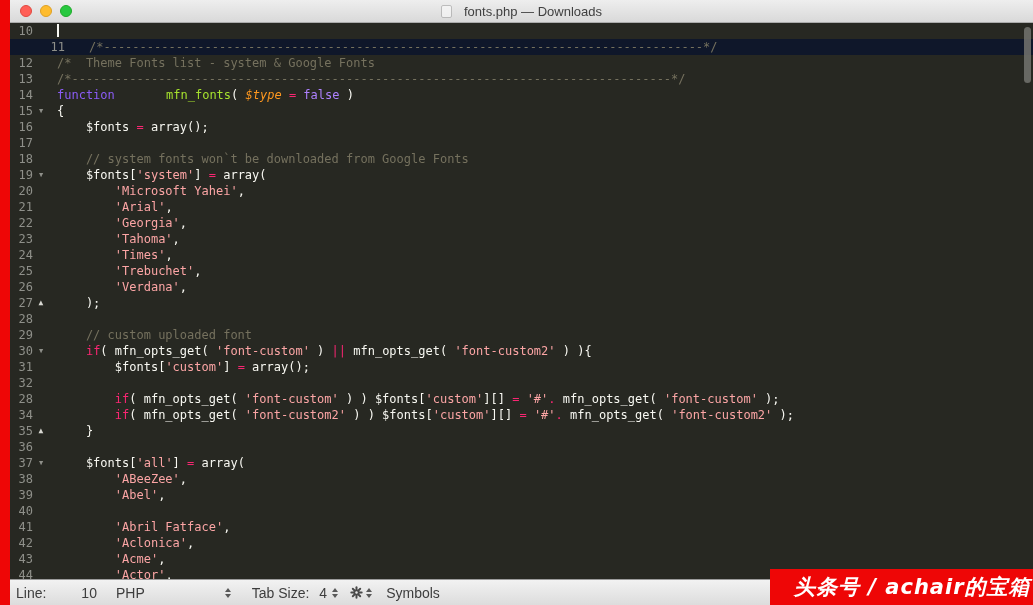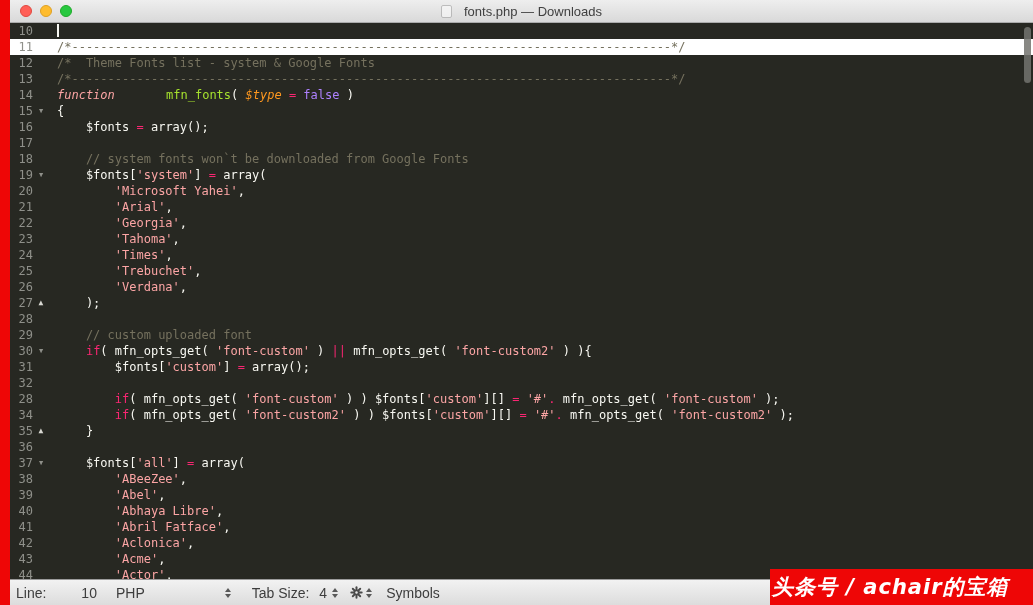--- a/index.html
+++ b/index.html
@@ -5,21 +5,21 @@
   * { margin:0; padding:0; box-sizing:border-box; }
   body { margin:0; background:#000; }
   .screen {
     position:relative; width:1033px; height:605px; overflow:hidden;
     background:#272822; font-family:"Liberation Sans", sans-serif;
   }
   
   .red-strip { position:absolute; left:0; top:0; width:10px; height:605px; background:#ee0606; z-index:6; }
   .watermark {
     position:absolute; right:0; bottom:0; width:263px; height:36px; background:#ee0606; z-index:7;
-    display:flex; align-items:center; padding-left:2px;
+    display:flex; align-items:center; padding-left:24px;
     color:#fff; font-weight:bold; font-style:italic; font-size:21px; letter-spacing:1px;
     font-family:"DejaVu Sans", "Liberation Sans", sans-serif;
   }
   
   .window { position:absolute; left:10px; top:0; width:1023px; height:605px; display:flex; flex-direction:column; }
   .titlebar {
     position:relative; height:23px; flex:0 0 23px;
     background:linear-gradient(#eeeeee,#d9d9d9); border-bottom:1px solid #ababab;
     display:flex; align-items:center; justify-content:center;
   }
@@ -27,30 +27,30 @@
   .tl { width:12px; height:12px; border-radius:50%; margin-right:8px; }
   .tl-red { background:#ff5f57; border:1px solid #e1483f; }
   .tl-yellow { background:#febc2e; border:1px solid #dfa023; }
   .tl-green { background:#28c840; border:1px solid #1eab29; }
   .title-wrap { display:flex; align-items:center; gap:12px; }
   .doc-icon { width:11px; height:13px; background:#fdfdfd; border:1px solid #9a9a9a; border-radius:2px; opacity:.55; }
   .title-text { font-size:13px; color:#404040; }
   
   .editor { position:relative; flex:1 1 auto; overflow:hidden; background:#272822; }
   .row { display:flex; height:16px; line-height:16px; font-family:"DejaVu Sans Mono", monospace; font-size:12px; }
-  .row.hl { background:#ffffff; }
+  .row.hl { background:#0f172a;padding-left:32px; }
   .num { flex:0 0 23px; width:23px; text-align:right; color:#8f908a; user-select:none; }
   .fold { flex:0 0 16px; width:16px; text-align:center; font-size:7px; line-height:16px; color:#8f908a; user-select:none; }
   .fold-up { color:#d8d8d2; font-size:8px; }
   .code { white-space:pre; color:#f8f8f2; padding-left:8px; }
   .tok-p  { color:#f8f8f2; }
   .tok-c  { color:#75715e; }
   .tok-k  { color:#f92672; }
   .tok-s  { color:#fca5a5; }
-  .tok-t  { color:#fca5a5; font-style:italic; }
+  .tok-t  { color:#8b5cf6; }
   .tok-f  { color:#a6e22e;padding-left:44px; }
   .tok-pa { color:#fd971f; font-style:italic; }
   .tok-n  { color:#ae81ff; }
   .caret { display:inline-block; width:2px; height:13px; background:#f8f8f2; vertical-align:middle; margin-top:-2px; }
   .scroll-thumb { position:absolute; right:2px; top:4px; width:7px; height:56px; border-radius:4px; background:#73736e; opacity:.85; }
   
   .statusbar {
     flex:0 0 26px; height:26px; background:linear-gradient(#f2f2f2,#dcdcdc);
     border-top:1px solid #9b9b9b; display:flex; align-items:center;
     font-size:14px; color:#3d3d3d;
@@ -238,21 +238,20 @@
             <span class="code"><span class="tok-p">        </span><span class="tok-s">'ABeeZee'</span><span class="tok-p">,</span></span>
           </div>
           <div class="row">
             <span class="num">39</span>
             <span class="fold"></span>
             <span class="code"><span class="tok-p">        </span><span class="tok-s">'Abel'</span><span class="tok-p">,</span></span>
           </div>
           <div class="row">
             <span class="num">40</span>
             <span class="fold"></span>
-            <span class="code"><span class="tok-p">        </span><span class="tok-s">'Abhaya Libre'</span><span class="tok-p">,</span></span>
           </div>
           <div class="row">
             <span class="num">41</span>
             <span class="fold"></span>
             <span class="code"><span class="tok-p">        </span><span class="tok-s">'Abril Fatface'</span><span class="tok-p">,</span></span>
           </div>
           <div class="row">
             <span class="num">42</span>
             <span class="fold"></span>
             <span class="code"><span class="tok-p">        </span><span class="tok-s">'Aclonica'</span><span class="tok-p">,</span></span>

